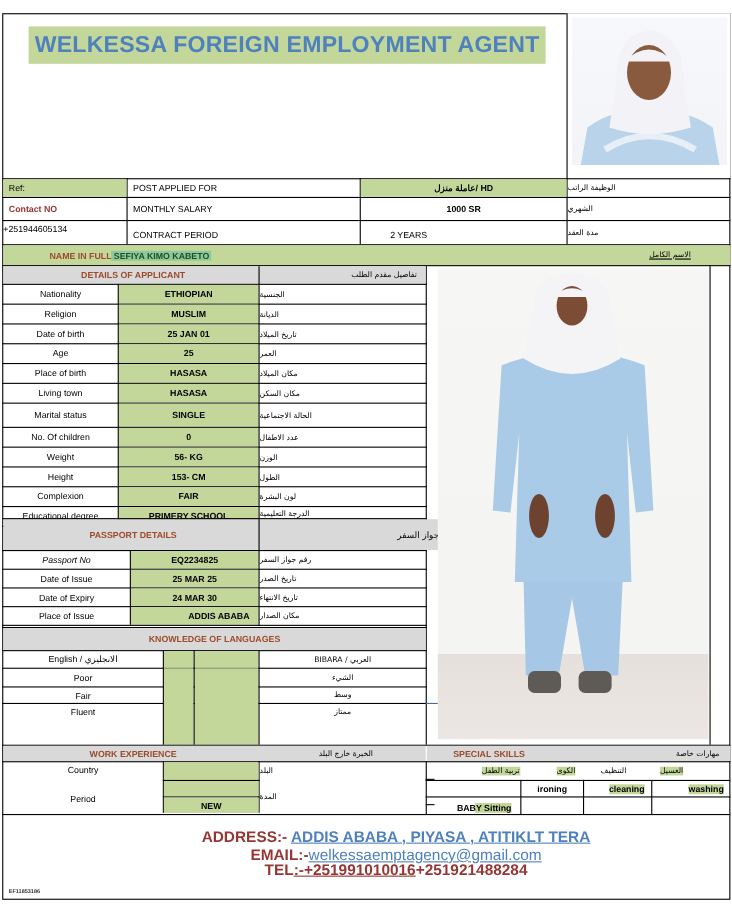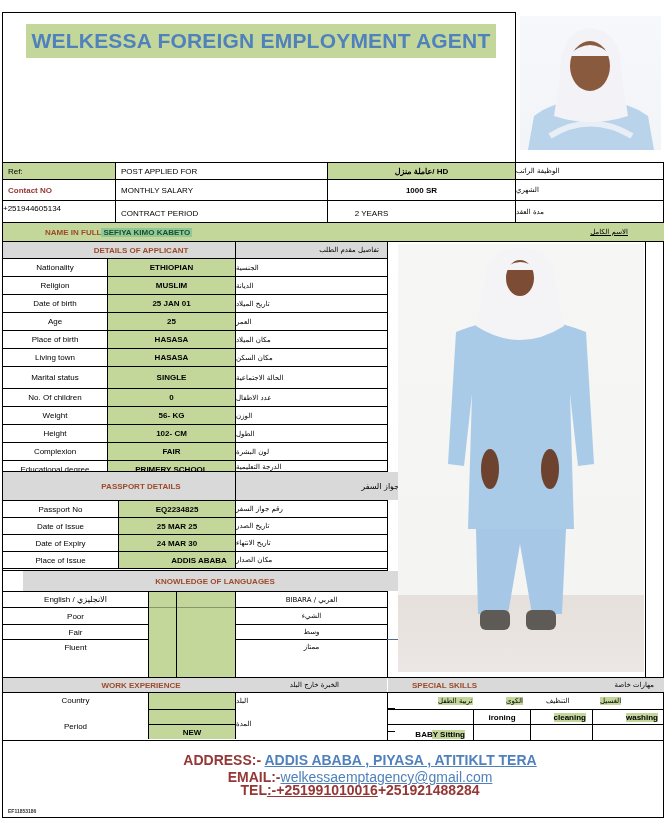--- a/index.html
+++ b/index.html
@@ -10,21 +10,21 @@
   .photo-top { left: 515px; top: 12px; width: 149px; height: 150px; border-left: 1px solid #000; background: #fff; }
   .photo-top .inner { position: absolute; left: 4px; top: 4px; width: 141px; height: 134px; background: linear-gradient(#f7f8fb, #f2f4f8); overflow: hidden; }
   .hline { position: absolute; height: 1px; background: #000; }
   .vline { position: absolute; width: 1px; background: #000; }
   .cell { position: absolute; display: flex; align-items: center; font-size: 8px; color: #000; white-space: nowrap; overflow: hidden; }
   .center { justify-content: center; }
   .right { justify-content: flex-end; padding-right: 6px; }
   .green { background: #c4d79b; }
   .gray { background: #d9d9d9; }
   .bold { font-weight: bold; }
-  .brown { color: #9c4a2a; font-weight: bold; margin-left: 20px; }
+  .brown { color: #9c4a2a; font-weight: bold; }
   .maroon { color: #953734; }
   .ar { font-family: "DejaVu Sans", sans-serif; font-size: 7px; direction: rtl; }
   .name-hl { background: #8fc99a; color: #1f4d2a; padding: 0 2px; }
   .photo-body { left: 398px; top: 244px; width: 246px; height: 428px; background: linear-gradient(#f6f6f4 0%, #f4f4f2 82%, #e6e0dc 82%, #ece7e4 100%); overflow: hidden; }
   .footer-text { position: absolute; left: 0; width: 662px; text-align: center; font-size: 14px; font-weight: bold; margin-left: 27px; }
   .link { color: #4f81bd; text-decoration: underline; }
 </style>
 </head>
 <body>
 
@@ -114,21 +114,21 @@
     <div class="hline" style="left:2px;top:388px;width:386px;"></div>
     <div class="cell center" style="left:3px;top:389px;width:104px;height:17px;">No. Of children</div>
     <div class="cell green center bold" style="left:108px;top:389px;width:127px;height:17px;">0</div>
     <div class="cell ar right" style="left:236px;top:389px;width:151px;height:17px;">عدد الاطفال</div>
     <div class="hline" style="left:2px;top:406px;width:386px;"></div>
     <div class="cell center" style="left:3px;top:407px;width:104px;height:17px;">Weight</div>
     <div class="cell green center bold" style="left:108px;top:407px;width:127px;height:17px;">56- KG</div>
     <div class="cell ar right" style="left:236px;top:407px;width:151px;height:17px;">الوزن</div>
     <div class="hline" style="left:2px;top:424px;width:386px;"></div>
     <div class="cell center" style="left:3px;top:425px;width:104px;height:17px;">Height</div>
-    <div class="cell green center bold" style="left:108px;top:425px;width:127px;height:17px;">102- CM</div>
+    <div class="cell green center bold" style="left:108px;top:425px;width:127px;height:17px;">153- CM</div>
     <div class="cell ar right" style="left:236px;top:425px;width:151px;height:17px;text-align:right;">الطول</div>
     <div class="hline" style="left:2px;top:442px;width:386px;"></div>
     <div class="cell center" style="left:3px;top:443px;width:104px;height:17px;">Complexion</div>
     <div class="cell green center bold" style="left:108px;top:443px;width:127px;height:17px;">FAIR</div>
     <div class="cell ar right" style="left:236px;top:443px;width:151px;height:17px;">لون البشرة</div>
     <div class="hline" style="left:2px;top:460px;width:386px;"></div>
     <div class="cell center" style="left:3px;top:461px;width:104px;height:17px;">Educational degree</div>
     <div class="cell green center bold" style="left:108px;top:461px;width:127px;height:17px;">PRIMERY SCHOOL</div>
     <div class="cell ar right" style="left:236px;top:458px;width:151px;height:17px;">الدرجة التعليمية</div>
     <div class="hline" style="left:2px;top:478px;width:386px;"></div>
@@ -137,21 +137,21 @@
   </div>
 
 <div class="cell gray" style="left:3px;top:472px;width:448px;height:28px;">
   <span class="brown" style="position:absolute;left:0;width:236px;text-align:center;">PASSPORT DETAILS</span>
   <span class="ar" style="position:absolute;right:30px;font-size:8px;">بيانات جواز السفر</span>
 </div>
 <div class="hline" style="left:2px;top:471px;width:386px;"></div>
 <div class="hline" style="left:2px;top:500px;width:386px;"></div>
 
 <div id="passport-rows">
-    <div class="cell center" style="left:3px;top:501px;width:115px;height:16px;">Passport No</div>
+    <div class="cell center" style="left:3px;top:501px;width:115px;height:16px;font-style:italic;">Passport No</div>
     <div class="cell green center bold" style="left:119px;top:501px;width:116px;height:16px;">EQ2234825</div>
     <div class="cell ar right" style="left:236px;top:501px;width:151px;height:16px;">رقم جواز السفر</div>
     <div class="hline" style="left:2px;top:517px;width:386px;"></div>
     <div class="cell center" style="left:3px;top:518px;width:115px;height:16px;">Date of Issue</div>
     <div class="cell green center bold" style="left:119px;top:518px;width:116px;height:16px;">25 MAR 25</div>
     <div class="cell ar right" style="left:236px;top:518px;width:151px;height:16px;">تاريخ الصدر</div>
     <div class="hline" style="left:2px;top:534px;width:386px;"></div>
     <div class="cell center" style="left:3px;top:535px;width:115px;height:16px;">Date of Expiry</div>
     <div class="cell green center bold" style="left:119px;top:535px;width:116px;height:16px;">24 MAR 30</div>
     <div class="cell ar right" style="left:236px;top:535px;width:151px;height:16px;">تاريخ الانتهاء</div>

